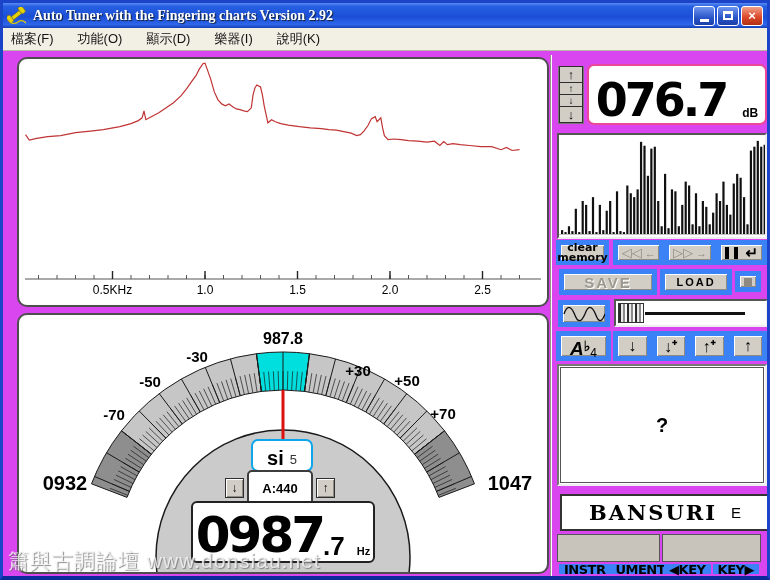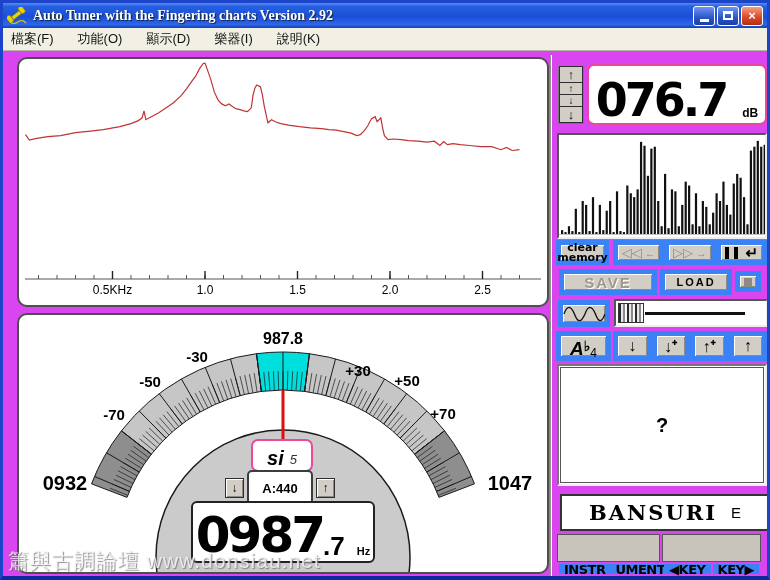--- a/index.html
+++ b/index.html
@@ -35,22 +35,22 @@
   .gauge-panel    { left:14px; top:310px; width:532px; height:261px; overflow:hidden; }
   .vdivider { position:absolute; left:547px; top:52px; width:2px; height:521px;
     border-left:1px solid #979387; border-right:1px solid #fff; }
 
   
   .glabel { position:absolute; transform:translate(-50%,-50%); color:#000; white-space:nowrap; }
   .g-value { font-size:16px; font-weight:600; }
   .g-cents { font-size:15px; font-weight:600; }
   .g-range { font-size:20px; font-weight:600; }
   .si-box { position:absolute; left:232px; top:124px; width:62px; height:33px; background:#fff;
-    border:2px solid #ec4899; border-radius:7px; display:flex; align-items:flex-end;
-    justify-content:center; gap:6px; padding-bottom:3px;font-style:italic; }
+    border:2px solid #0ea5e9; border-radius:7px; display:flex; align-items:flex-end;
+    justify-content:center; gap:6px; padding-bottom:3px; }
   .si-note { font-size:20px; font-weight:bold; line-height:18px; }
   .si-oct { font-size:13px; color:#333; }
   .ref-row { position:absolute; left:206px; top:162px; width:114px; height:22px; display:flex;
     align-items:center; gap:3px; }
   .mini-btn { width:19px; height:20px; background:#d2cec6; border:1px solid #2e2e2e;
     box-shadow:inset 1px 1px 0 #fff, inset -1px -1px 0 #8f8b83; font-weight:bold; font-size:12px;
     display:flex; align-items:center; justify-content:center; }
   .ref-box { width:66px; height:36px; background:#fff; border:2px solid #3c3c3c; border-radius:5px;
     font-size:13px; font-weight:bold; display:flex; align-items:center; justify-content:center; }
   .freq-box { position:absolute; left:172px; top:186px; width:184px; height:62px; background:#fff;

